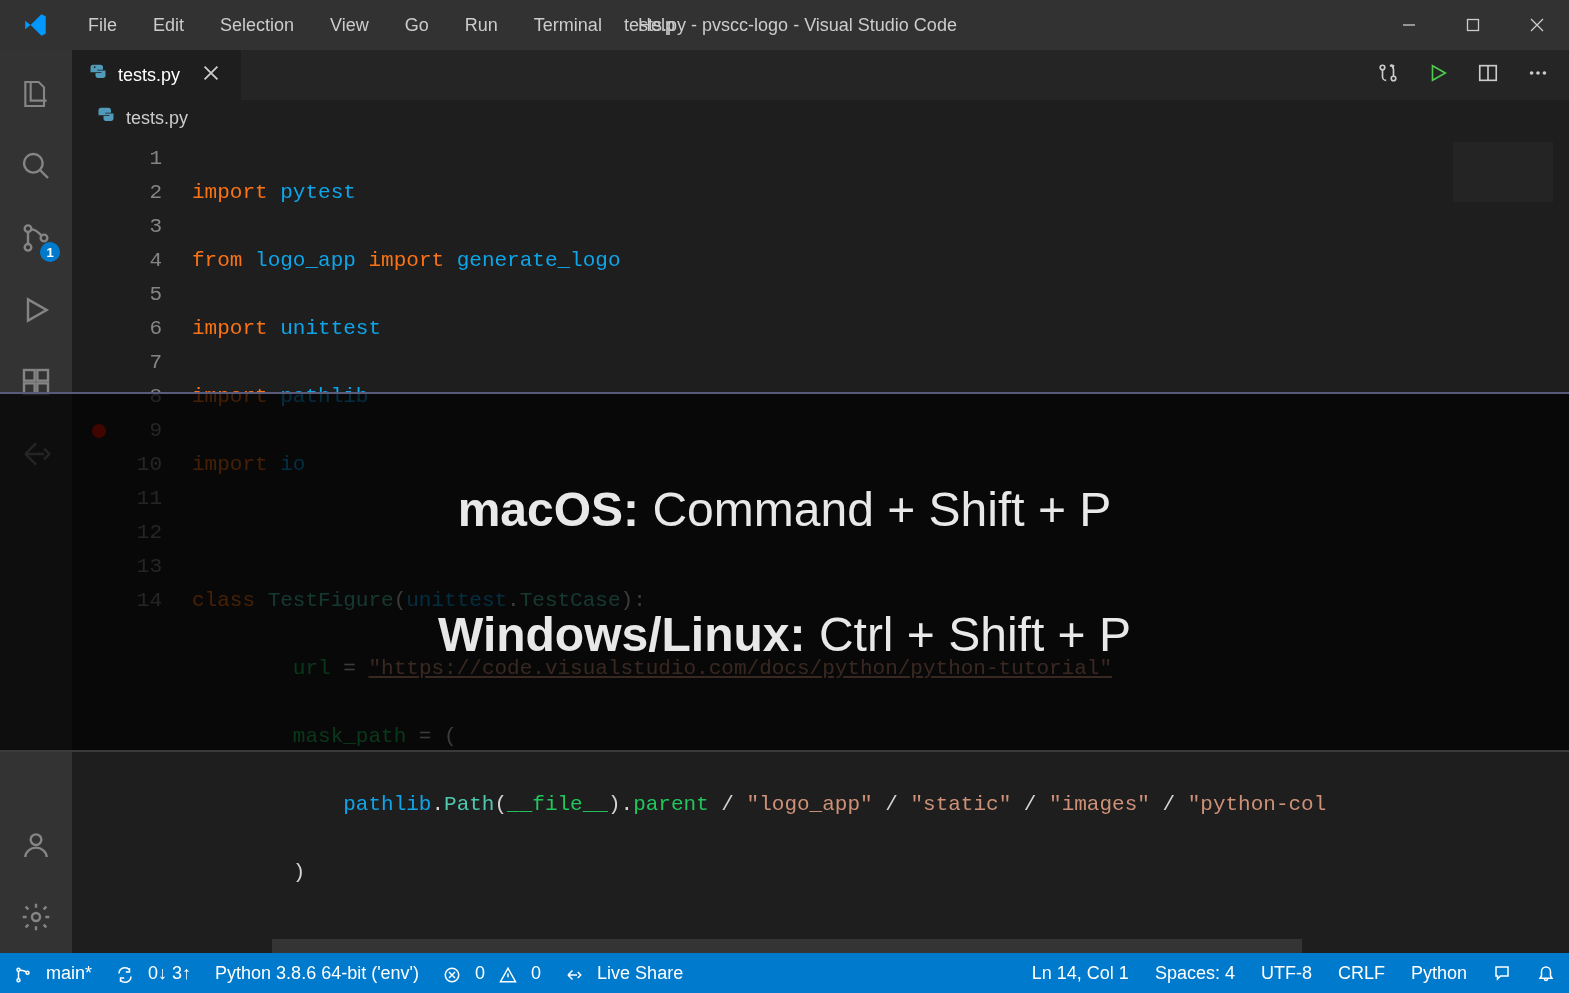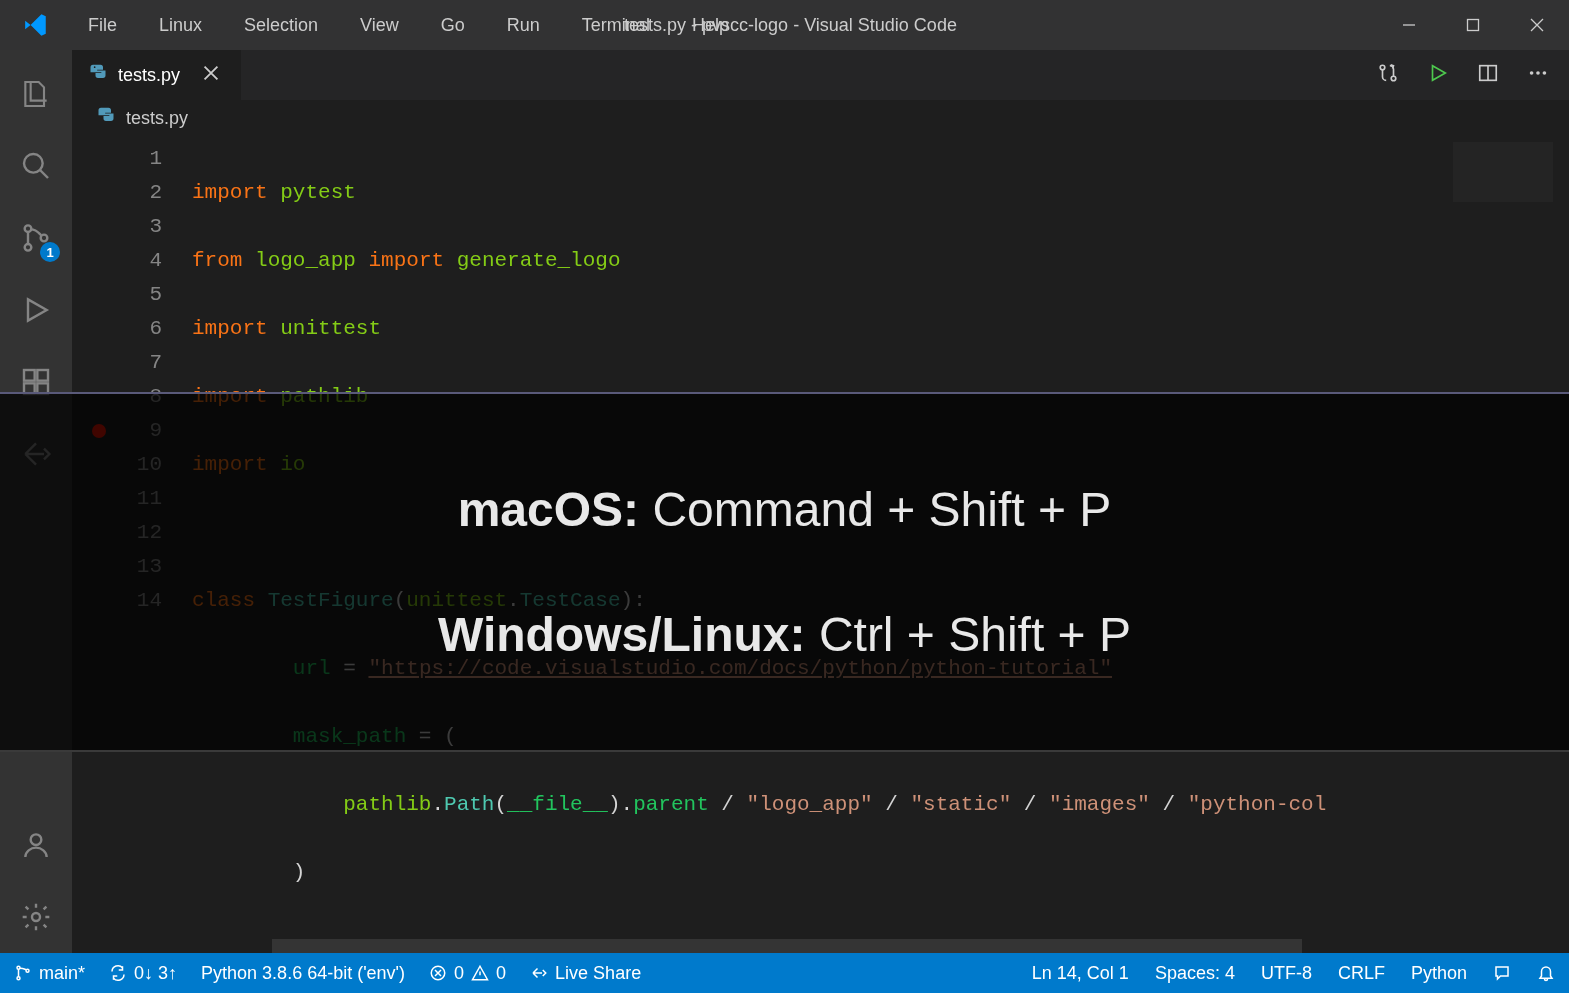--- a/index.html
+++ b/index.html
@@ -19,21 +19,21 @@
 .titlebar{
   height:50px; width:100%;
   background:#323233;
   display:flex; align-items:center;
   color:#cccccc;
   font-size:18px;
   position:relative;
 }
 .titlebar .logo{ width:72px; display:flex; align-items:center; justify-content:center;}
 .titlebar .logo svg{width:26px;height:26px;}
-.menu{display:flex; gap:10px;align-items:center;}
+.menu{display:flex; gap:4px;align-items:center;}
 .menu-item{padding:0 16px; line-height:50px; cursor:default;}
 .title-text{position:absolute; left:0; right:0; text-align:center; pointer-events:none; color:#cccccc;margin-left:12px;}
 .win-controls{position:absolute; right:0; top:0; display:flex; height:50px;}
 .win-btn{width:64px; display:flex; align-items:center; justify-content:center; color:#cccccc;}
 .win-btn svg{width:14px;height:14px;}
 
 
 .activity-bar{
   position:absolute; left:0; top:50px; bottom:40px;
   width:72px; background:#333333;
@@ -78,21 +78,21 @@
   line-height:34px;
 }
 .gutter{position:absolute;left:0;top:0;width:120px;text-align:right;color:#858585;padding-right:30px;padding-top:6px;}
 .gutter .ln{height:34px;}
 .code-area{position:absolute;left:120px;top:6px;right:0;white-space:pre;}
 .code-line{height:34px;}
 .bp{position:absolute;left:20px;width:14px;height:14px;border-radius:50%;background:#e51400;top:calc(6px + 34px*8 + 10px);}
 
 
 .kw{color:#f97316;}
-.mod{color:#84cc16;}
+.mod{color:#0ea5e9;}
 .cls{color:#4ec9b0;}
 .fn{color:#dcdcaa;}
 .str{color:#ce9178;}
 .str-u{color:#ce9178;text-decoration:underline;}
 .var{color:#22c55e;}
 .self{color:#9cdcfe;}
 .plain{color:#d4d4d4;}
 
 
 .minimap{position:absolute;right:16px;top:6px;width:100px;height:200px;background:linear-gradient(#2a2a2a 0 30%, transparent 30%);opacity:.5;}
@@ -100,21 +100,21 @@
 
 .hscroll{position:absolute;left:200px;bottom:0;width:1030px;height:14px;background:rgba(121,121,121,.25);}
 
 
 .statusbar{
   position:absolute;left:0;bottom:0;right:0;height:40px;
   background:#007acc;color:#ffffff;
   display:flex;align-items:center;font-size:18px;
   padding:0 14px;gap:24px;
 }
-.statusbar .sb-item{display:flex;align-items:center;gap:7px;white-space:nowrap;}
+.statusbar .sb-item{display:flex;align-items:flex-end;gap:14px;white-space:nowrap;}
 .statusbar .right{margin-left:auto;display:flex;gap:26px;align-items:center;}
 .statusbar svg{width:18px;height:18px;}
 
 
 .overlay{
   position:absolute;left:0;right:0;top:392px;height:360px;
   background:rgba(0,0,0,.72);
   border-top:2px solid #5a5a7a;
   border-bottom:2px solid #3a3a3a;
   display:flex;flex-direction:column;align-items:center;justify-content:center;
@@ -134,21 +134,21 @@
 <body>
 
 <div class="titlebar">
   <div class="logo">
     <svg viewBox="0 0 24 24" fill="none">
         <path d="M17 2L7 12l10 10 4-2V4l-4-2zM7 12L2 8v8l5-4z" fill="#0098ff"></path>
       </svg>
   </div>
   <div class="menu">
     <div class="menu-item">File</div>
-    <div class="menu-item">Linux</div>
+    <div class="menu-item">Edit</div>
     <div class="menu-item">Selection</div>
     <div class="menu-item">View</div>
     <div class="menu-item">Go</div>
     <div class="menu-item">Run</div>
     <div class="menu-item">Terminal</div>
     <div class="menu-item">Help</div>
   </div>
   <div class="title-text">tests.py - pvscc-logo - Visual Studio Code</div>
   <div class="win-controls">
     <div class="win-btn">

